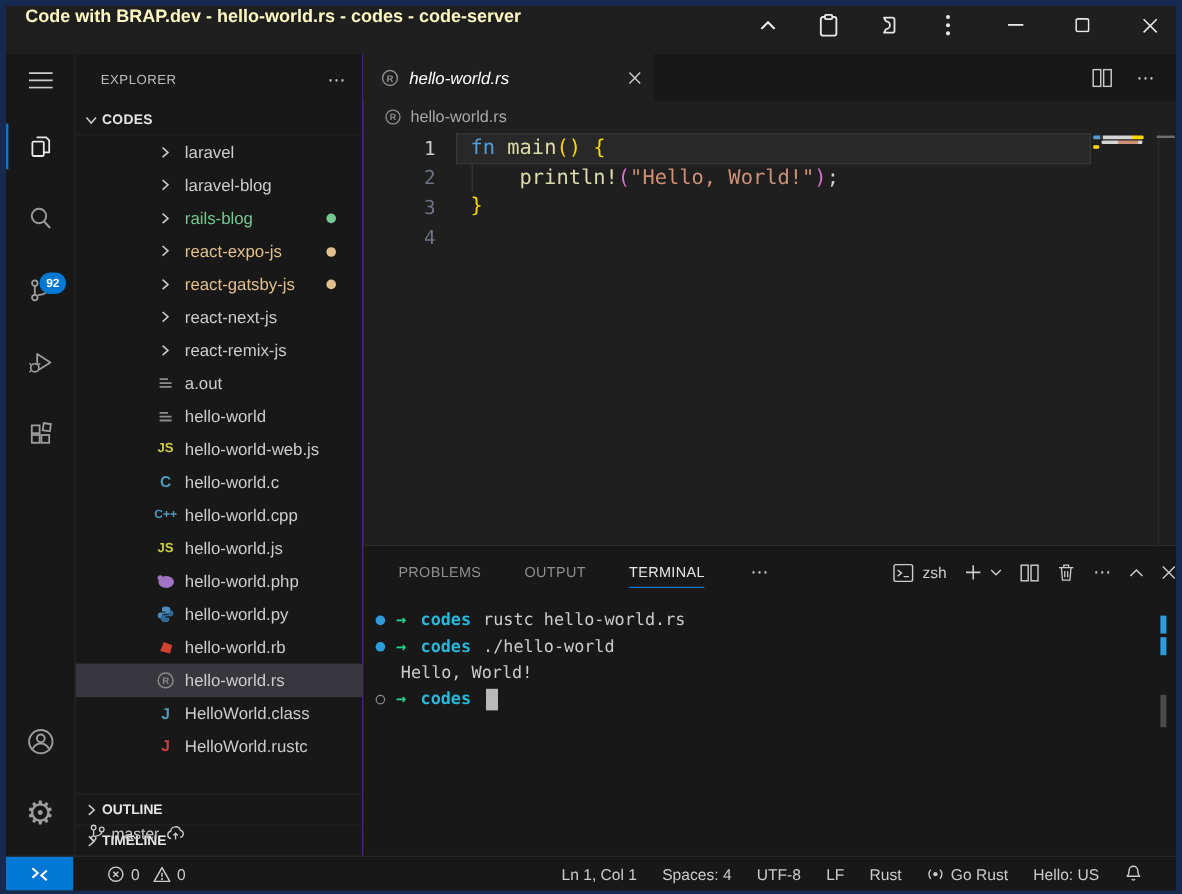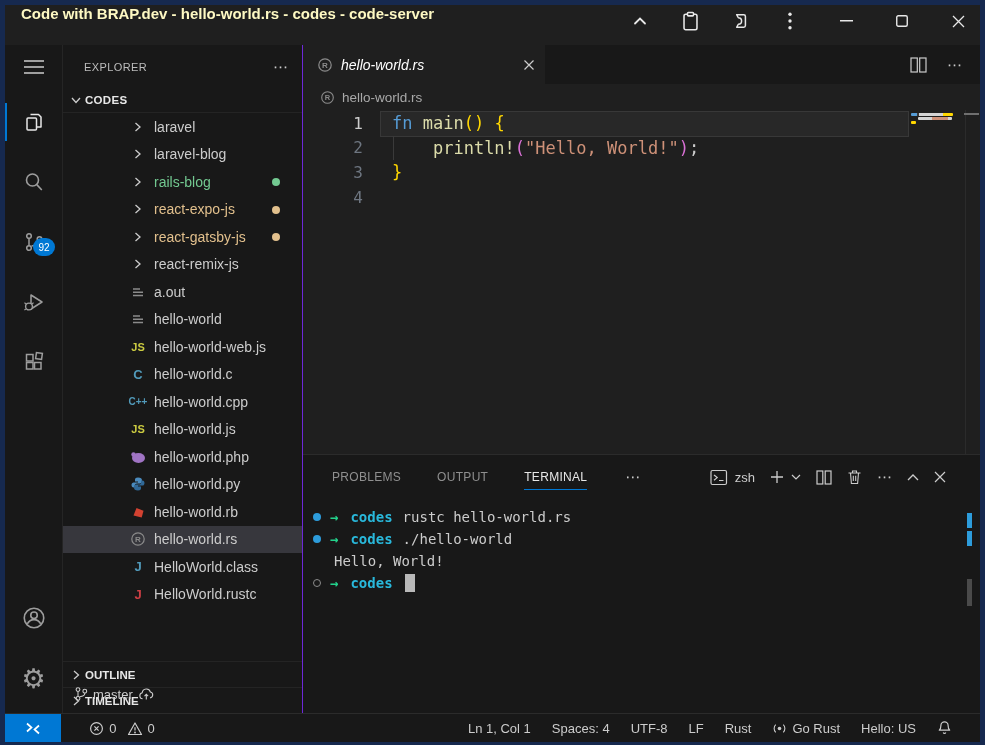--- a/index.html
+++ b/index.html
@@ -14,22 +14,22 @@
   .tb-btn{width:32px;height:32px;display:flex;align-items:center;justify-content:center;margin-left:18px;}
   .tb-btn.winctl{margin-left:24px;}
   
   .main{flex:1;display:flex;min-height:0;}
   
   .activitybar{width:57px;background:#181818;display:flex;flex-direction:column;align-items:center;flex:none;}
   .ab-btn{width:57px;height:50px;display:flex;align-items:center;justify-content:center;position:relative;color:#9d9d9d;margin-bottom:10px;}
   .ab-btn.first{height:44px;margin-bottom:8px;}
   .ab-btn.active{color:#e7e7e7;}
   .ab-btn.active::before{content:"";position:absolute;left:0;top:6px;bottom:6px;width:2px;background:#0078d4;}
-  .ab-badge{position:absolute;right:7px;bottom:11px;min-width:18px;height:18px;border-radius:10px;background:#0078d4;
-            color:#fff;font-size:10px;font-weight:normal;display:flex;align-items:center;justify-content:center;padding:0 2px;}
+  .ab-badge{position:absolute;right:7px;bottom:22px;min-width:18px;height:18px;border-radius:10px;background:#0078d4;
+            color:#fff;font-size:10px;font-weight:bold;display:flex;align-items:center;justify-content:center;padding:0 2px;}
   .ab-spacer{flex:1;}
   .gear-glyph{font-size:27px;line-height:27px;font-family:"DejaVu Sans",sans-serif;}
   
   .sidebar{width:239px;background:#181818;border-left:1px solid #252525;border-right:1px solid #6d28d9;
            display:flex;flex-direction:column;flex:none;color:#cccccc;}
   .sb-header{height:43px;display:flex;align-items:center;padding:0 14px 0 21px;flex:none;}
   .sb-header-label{font-size:11px;letter-spacing:.4px;color:#bdbdbd;}
   .sb-more{margin-left:auto;font-size:15px;color:#cccccc;}
   .section-row{height:24px;display:flex;align-items:center;padding-left:4px;font-weight:bold;font-size:11.5px;
                letter-spacing:.3px;color:#e7e7e7;flex:none;border-bottom:1px solid #242424;}
@@ -63,21 +63,21 @@
   .codeline.current .ln{color:#cccccc;}
   .lcontent{padding-left:29px;white-space:pre;color:#cccccc;text-align:right;}
   .indent-guide{position:absolute;left:90px;top:0;bottom:0;width:1px;background:#3a3a3a;}
   .tk-kw{color:#569cd6;} .tk-fn{color:#dcdcaa;} .tk-b1{color:#ffd700;} .tk-b2{color:#da70d6;}
   .tk-str{color:#ce9178;} .tk-pln{color:#cccccc;}
   .minimap{position:absolute;left:604px;top:0;width:58px;bottom:0;border-right:1px solid #2b2b2b;}
   .mm-line{height:2.5px;margin-bottom:1.5px;border-radius:1px;}
   .ruler-mark{position:absolute;right:1px;top:3px;width:15px;height:2px;background:#6f6f6f;}
   
   .panel{height:258px;flex:none;border-top:1px solid #2b2b2b;background:#181818;display:flex;flex-direction:column;position:relative;}
-  .panel-header{height:44px;display:flex;align-items:center;padding:0 34px 0 29px;flex:none;}
+  .panel-header{height:44px;display:flex;align-items:center;padding:0 0 0 29px;flex:none;}
   .ptab{font-size:12px;letter-spacing:.3px;color:#8f8f8f;margin-right:36px;height:44px;display:flex;align-items:center;position:relative;}
   .ptab.active{color:#e7e7e7;}
   .ptab.active::after{content:"";position:absolute;left:0;right:0;bottom:9px;height:1.5px;background:#0078d4;}
   .ptab-more{color:#cccccc;font-size:15px;margin-left:2px;}
   .panel-actions{margin-left:auto;display:flex;align-items:center;gap:15px;color:#cccccc;}
   .shell-label{font-size:13px;margin-left:-8px;}
   .terminal{flex:1;position:relative;font-family:"DejaVu Sans Mono",monospace;font-size:14px;color:#cccccc;padding:7px 0 0 6px;}
   .trow{height:22px;display:flex;align-items:center;white-space:pre;}
   .t-deco{width:16px;display:flex;align-items:center;justify-content:center;flex:none;}
   .dot-done{width:8px;height:8px;border-radius:50%;background:#2d9cdb;}
@@ -253,20 +253,28 @@
             <span class="git-dot" style="background: rgb(226, 192, 141);"></span>
           </div>
           <div class="tree-row">
             <span class="tree-icon">
               <svg width="14" height="14">
                 <path d="M4.5 3l4.5 4-4.5 4" fill="none" stroke="#cccccc" stroke-width="1.3"></path>
               </svg>
             </span>
             <span class="tree-label" style="color: rgb(226, 192, 141);">react-gatsby-js</span>
             <span class="git-dot" style="background: rgb(226, 192, 141);"></span>
+          </div>
+          <div class="tree-row">
+            <span class="tree-icon">
+              <svg width="14" height="14">
+                <path d="M4.5 3l4.5 4-4.5 4" fill="none" stroke="#cccccc" stroke-width="1.3"></path>
+              </svg>
+            </span>
+            <span class="tree-label">react-next-js</span>
           </div>
           <div class="tree-row">
             <span class="tree-icon">
               <svg width="14" height="14">
                 <path d="M4.5 3l4.5 4-4.5 4" fill="none" stroke="#cccccc" stroke-width="1.3"></path>
               </svg>
             </span>
             <span class="tree-label">react-remix-js</span>
           </div>
           <div class="tree-row">

